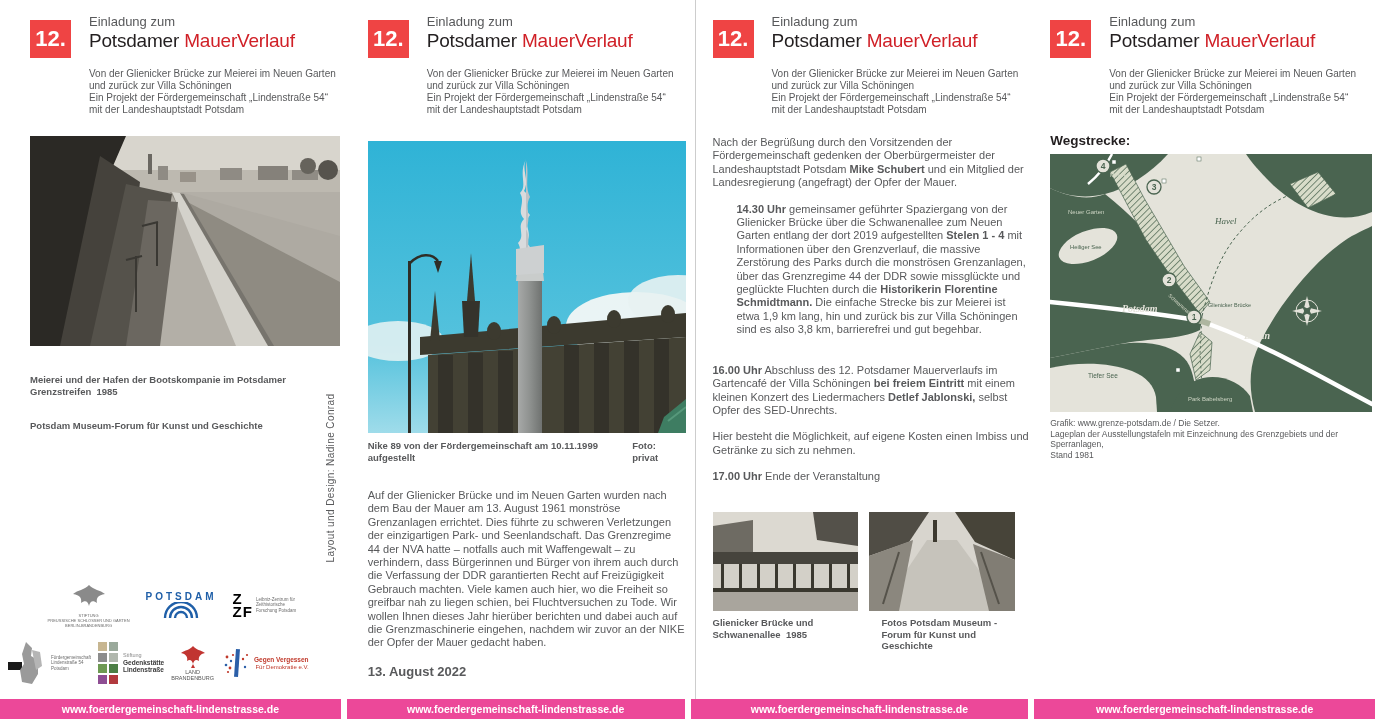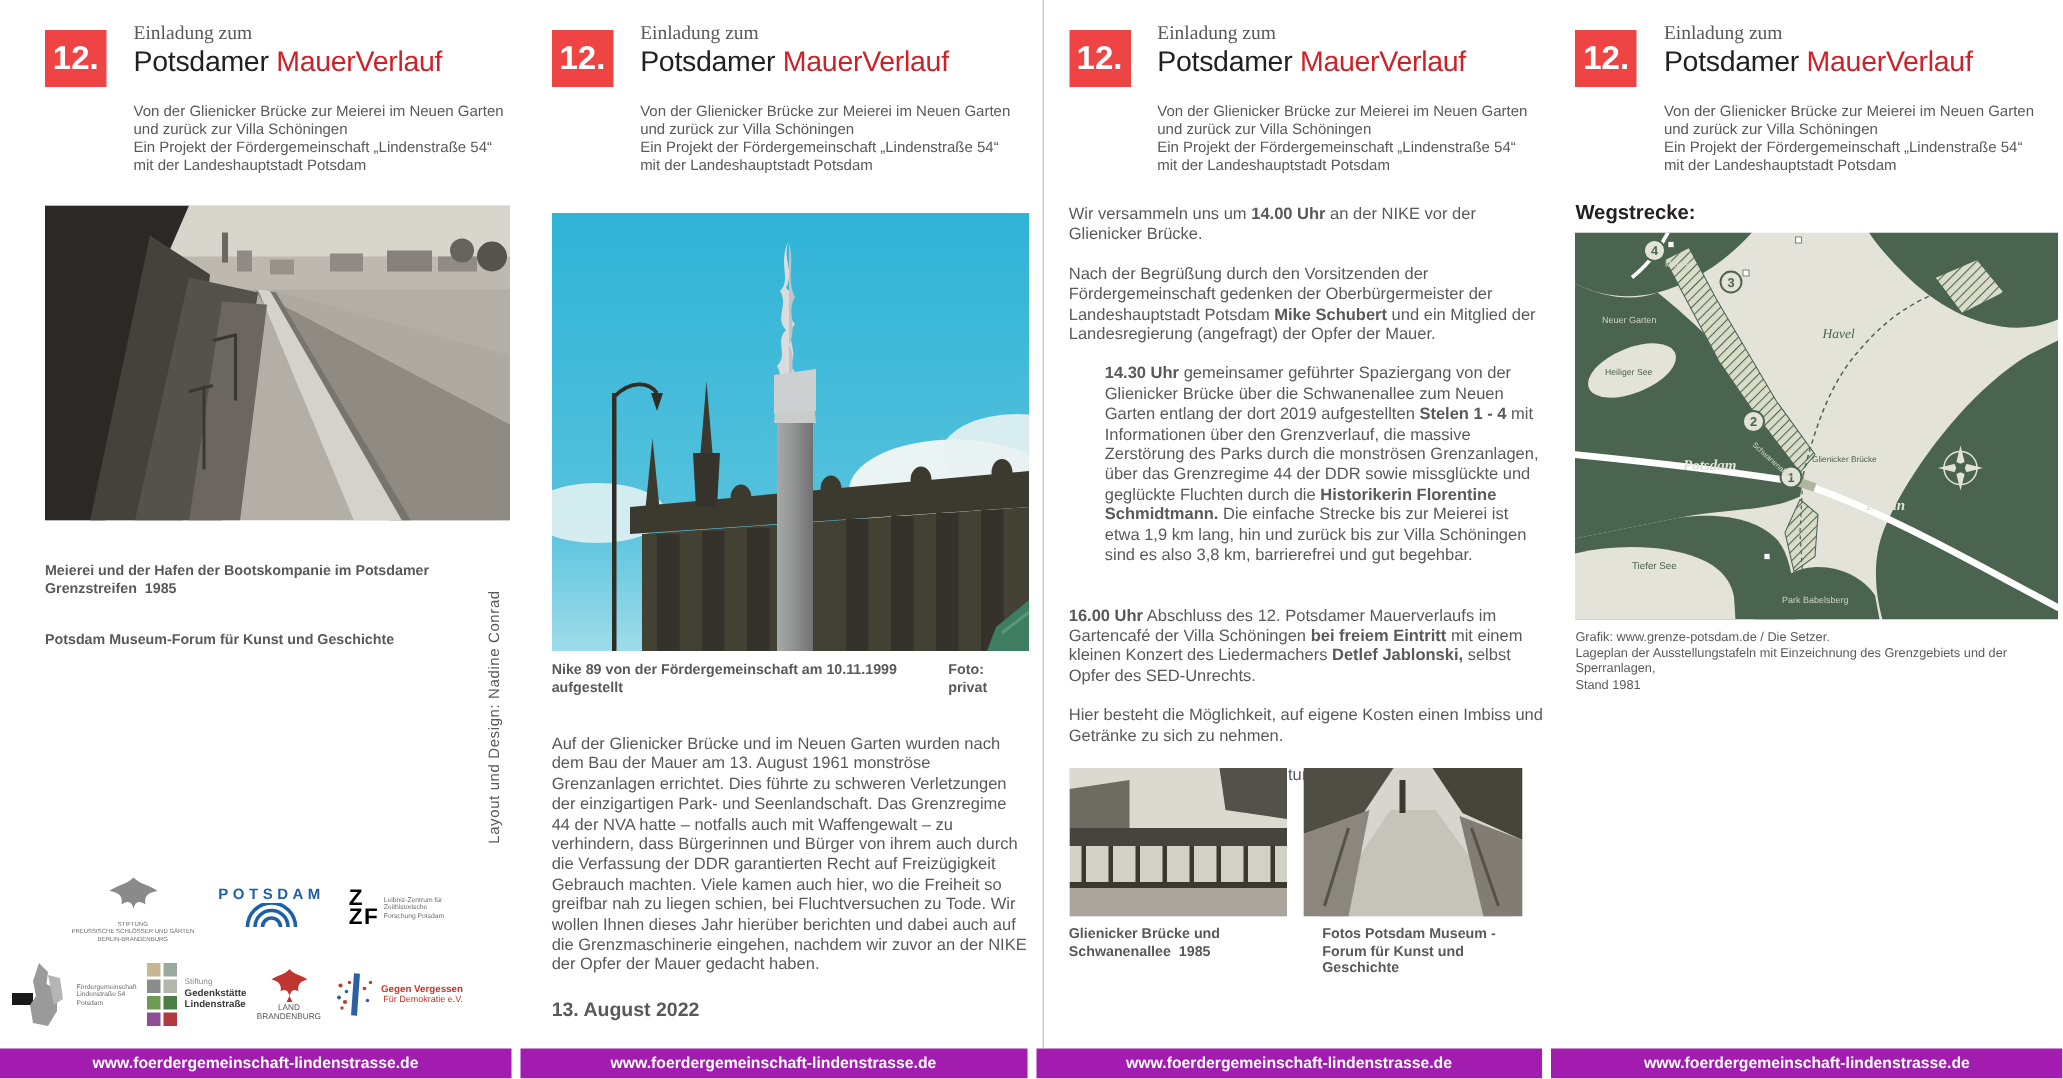--- a/index.html
+++ b/index.html
@@ -10,21 +10,21 @@
   .panel-1 { --pad:30px; }
   .panel-2 { --pad:24px; }
   .panel-3 { --pad:25px; }
   .panel-4 { --pad:19px; }
   .inner { padding-left:var(--pad); padding-right:4px; }
 
   
   .hdr { display:flex; gap:18px; padding-top:14px; }
   .badge { flex:0 0 auto; width:41px; height:38px; background:#ef4444; color:#fff;
     font-weight:bold; font-size:22px; display:flex; align-items:center; justify-content:center; margin-top:6px; }
-  .eyebrow { font-size:13px; color:#58595B;font-family:Liberation Serif, serif; }
+  .eyebrow { font-size:13px; color:#58595B; }
   .title { font-size:19px; font-weight:normal; color:#231F20; letter-spacing:-0.2px; margin-top:1px; }
   .title .red { color:#D02027; }
   .sub { font-size:10px; line-height:12px; color:#58595B; margin-top:16px; }
 
   .cap { font-size:9.5px; line-height:11.5px; color:#58595B; white-space:pre-wrap;font-weight:bold; }
 
   
   .photo1 { margin-top:20px; display:block; }
   .p1-cap { margin-top:5px; }
   .logos { position:absolute; top:578px; left:0; right:0; }
@@ -59,21 +59,21 @@
   .p3-photos { display:flex; gap:11px; }
   .p3-caps { display:flex; gap:24px; margin-top:6px; }
   .p3-caps .cap { width:145px; }
 
   
   .weg { font-size:13.5px; font-weight:bold; color:#231F20; margin-top:17px; }
   .map-wrap { margin-top:6px; }
   .p4-cap { margin-top:6px; font-size:8.5px; line-height:10.5px; color:#58595B; width:322px; }
 
   
-  .footer { position:absolute; bottom:0; left:3px; right:3px; height:20px; background:#a21caf;
+  .footer { position:absolute; bottom:0; left:3px; right:3px; height:20px; background:#ec4899;
     color:#fff; font-weight:bold; font-size:10.5px; display:flex; align-items:center; justify-content:center; }
   .panel-1 .footer { left:0; }
   .panel-4 .footer { right:0; }
   .fold { position:absolute; left:695px; top:0; width:1px; height:699px; background:#CDCDCD; }
 
   svg { display:block; }
 </style>
 </head>
 <body>
 
@@ -312,21 +312,20 @@
           <div class="sub">
             <div>Von der Glienicker Brücke zur Meierei im Neuen Garten</div>
             <div>und zurück zur Villa Schöningen</div>
             <div>Ein Projekt der Fördergemeinschaft „Lindenstraße 54“</div>
             <div>mit der Landeshauptstadt Potsdam</div>
           </div>
         </div>
       </div>
 
       <div class="p3-text">
-        <p><span>Wir versammeln uns um </span><span class="b">14.00 Uhr</span><span> an der NIKE vor der Glienicker Brücke.</span></p>
         <p><span>Nach der Begrüßung durch den Vorsitzenden der Fördergemeinschaft gedenken der Oberbürgermeister der Landeshauptstadt Potsdam </span><span class="b">Mike Schubert</span><span> und ein Mitglied der Landesregierung (angefragt) der Opfer der Mauer.</span></p>
         <p class="gap-after"><span class="b">14.30 Uhr</span><span> gemeinsamer geführter Spaziergang von der Glienicker Brücke über die Schwanenallee zum Neuen Garten entlang der dort 2019 aufgestellten </span><span class="b">Stelen 1 - 4</span><span> mit Informationen über den Grenzverlauf, die massive Zerstörung des Parks durch die monströsen Grenzanlagen, über das Grenzregime 44 der DDR sowie missglückte und geglückte Fluchten durch  die </span><span class="b">Historikerin Florentine Schmidtmann.</span><span> Die einfache Strecke bis zur Meierei ist etwa 1,9 km lang, hin und zurück bis zur Villa Schöningen sind es also 3,8 km, barrierefrei und gut begehbar.</span></p>
         <p><span class="b">16.00 Uhr</span><span> Abschluss des 12. Potsdamer Mauerverlaufs im Gartencafé der Villa Schöningen </span><span class="b">bei freiem Eintritt</span><span> mit einem kleinen Konzert des Liedermachers </span><span class="b">Detlef Jablonski,</span><span> selbst Opfer des SED-Unrechts.</span></p>
         <p><span>Hier besteht die Möglichkeit, auf eigene Kosten einen Imbiss und Getränke zu sich zu nehmen.</span></p>
         <p><span class="b">17.00 Uhr</span><span> Ende der Veranstaltung</span></p>
       </div>
 
       <div class="p3-media">
         <div class="p3-photos">
           <svg width="145" height="99" viewBox="0 0 145 99">

